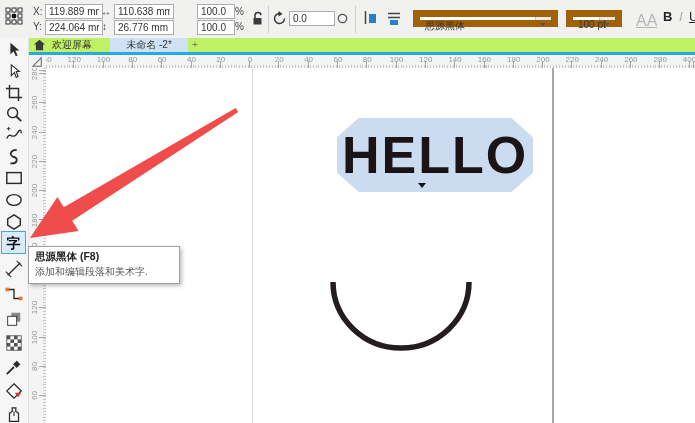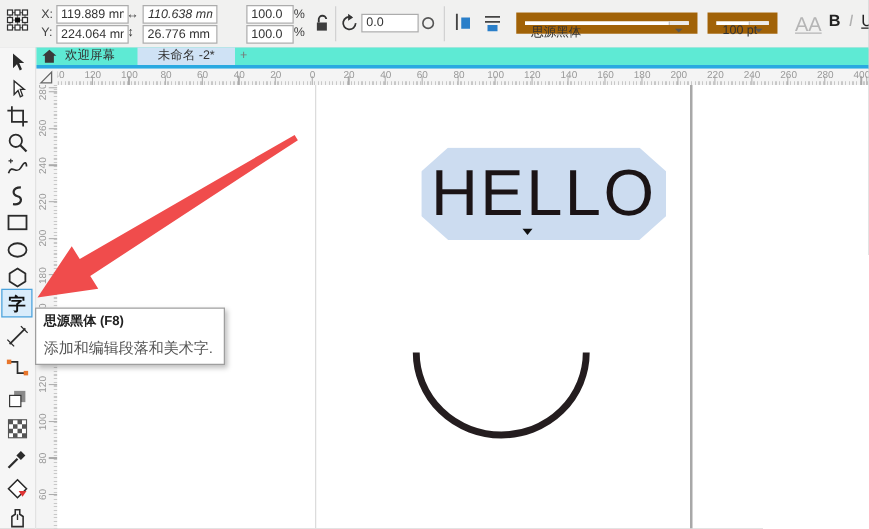--- a/index.html
+++ b/index.html
@@ -11,21 +11,21 @@
   .pb-label{position:absolute;font-size:10px;color:#444;}
   .pb-input{position:absolute;height:13px;font-size:10px;padding:0 3px;border:1px solid #acacac;background:#fff;color:#333;
             font-family:inherit;box-sizing:content-box;}
   .vsep{position:absolute;top:5px;height:28px;width:1px;background:#d2d2d2;}
   .combo{position:absolute;top:10px;height:17px;border:7px solid #a16207;background:#fff;box-sizing:border-box;}
   .combo .value{position:absolute;left:5px;top:2px;font-size:10px;color:#333;white-space:nowrap;}
   .combo .dd{position:absolute;right:0;top:0;bottom:0;width:15px;background:#ececec;border-left:1px solid #c5c5c5;}
   .combo .dd:after{content:"";position:absolute;left:4px;top:6px;border:3.5px solid transparent;border-top-color:#555;}
   .fmt-btn{position:absolute;top:9px;font-size:13px;color:#222;cursor:default;}
   
-  #tab-bar{position:absolute;left:28px;top:38px;right:0;height:14px;background:#5eead4;}
+  #tab-bar{position:absolute;left:28px;top:38px;right:0;height:14px;background:#bef264;}
   .tab{position:absolute;top:0;height:14px;font-size:10px;color:#333;line-height:14px;}
   #tab-document{background:var(--active_tab_bg);text-align:center;}
   #accent-strip{position:absolute;left:28px;top:52px;right:0;height:3px;background:var(--accent_blue);}
   
   #ruler-corner{position:absolute;left:28px;top:55px;width:18px;height:13px;background:#f4f4f4;}
   #hruler{position:absolute;left:46px;top:55px;right:0;height:13px;background:#f4f4f4;overflow:hidden;}
   .htick{position:absolute;top:0;transform:translateX(-50%);font-size:8px;color:#999;}
   #hruler .minor{position:absolute;left:0;right:0;bottom:0;height:3px;
      background:repeating-linear-gradient(to right,#c8c8c8 0 1px,transparent 1px 2.93px);}
   #hruler .major{position:absolute;left:0;right:0;bottom:0;height:7px;
@@ -42,29 +42,29 @@
   .tool.active{background:#d9ecfb;border:1px solid var(--tool_highlight_border);left:1px;width:23px;}
   .tool .char{font-size:14px;font-weight:700;color:#111;line-height:1;}
   
   #canvas{position:absolute;left:46px;top:68px;right:0;bottom:0;background:#fff;overflow:hidden;}
   .page-edge{position:absolute;top:0;bottom:0;}
   #page-edge-left{left:206px;width:1px;background:#dcdcdc;}
   #page-edge-right{left:506px;width:2px;background:#a8a8a8;}
   #hello-block{position:absolute;left:291px;top:50px;width:196px;height:74px;background:var(--selection_highlight);
      clip-path:polygon(11% 0,89% 0,100% 26%,100% 74%,89% 100%,11% 100%,0 74%,0 26%);
      display:flex;align-items:center;justify-content:center;}
-  #hello-text{font-size:52px;font-weight:400;letter-spacing:2px;color:#1b1416;line-height:1;}
+  #hello-text{font-size:52px;font-weight:700;letter-spacing:2px;color:#1b1416;line-height:1;}
   #text-marker{position:absolute;left:372px;top:115px;width:0;height:0;
      border:4px solid transparent;border-top:5px solid #111;}
   #smile-svg{position:absolute;left:0;top:0;}
   
   #tooltip{position:absolute;left:28px;top:246px;width:138px;background:#fff;border:1px solid #9f9f9f;
      box-shadow:2px 2px 4px rgba(0,0,0,.25);padding:3px 6px 4px;z-index:40;}
   #tooltip .tt-title{font-size:10.5px;color:#222;font-weight:700;}
-  #tooltip .tt-desc{font-size:12px;color:#555;margin-top:6px;}
+  #tooltip .tt-desc{font-size:10px;color:#555;margin-top:1px;}
   
   #arrow-overlay{position:absolute;left:0;top:0;z-index:60;pointer-events:none;}
 </style>
 </head>
 <body>
 
 <div id="app">
 
   <div id="property-bar">
     <svg class="pb-icon" style="left:5px;top:7px" width="18" height="18" viewBox="0 0 18 18">
@@ -82,21 +82,21 @@
       <rect x="7" y="7" width="4" height="4" fill="#111"></rect>
     </svg>
 
     <span class="pb-label" style="left:33px;top:6px">X:</span>
     <span class="pb-label" style="left:33px;top:21px">Y:</span>
     <input class="pb-input" style="left: 45px; top: 4px; width: 50px;" readonly="" value="119.889 mm">
     <input class="pb-input" style="left: 45px; top: 20px; width: 50px;" readonly="" value="224.064 mm">
 
     <span class="pb-label" style="left:101px;top:6px;color:#333">↔</span>
     <span class="pb-label" style="left:102px;top:21px;color:#333">↕</span>
-    <input class="pb-input" style="left: 114px; top: 4px; width: 52px; font-style: italic;" readonly="" value="110.638 mm">
+    <input class="pb-input" style="left: 114px; top: 4px; width: 52px;" readonly="" value="110.638 mm">
     <input class="pb-input" style="left: 114px; top: 20px; width: 52px;" readonly="" value="26.776 mm">
 
     <input class="pb-input" style="left: 197px; top: 4px; width: 30px;" readonly="" value="100.0">
     <input class="pb-input" style="left: 197px; top: 20px; width: 30px;" readonly="" value="100.0">
     <span class="pb-label" style="left:235px;top:6px">%</span>
     <span class="pb-label" style="left:235px;top:21px">%</span>
 
     <svg class="pb-icon" style="left:249px;top:10px" width="17" height="17" viewBox="0 0 17 17">
       <path d="M6 8 V6 a3 3 0 0 1 6 -0.8" fill="none" stroke="#333" stroke-width="1.5"></path>
       <rect x="4.5" y="8" width="8" height="6.5" fill="#3d3d3d"></rect>

